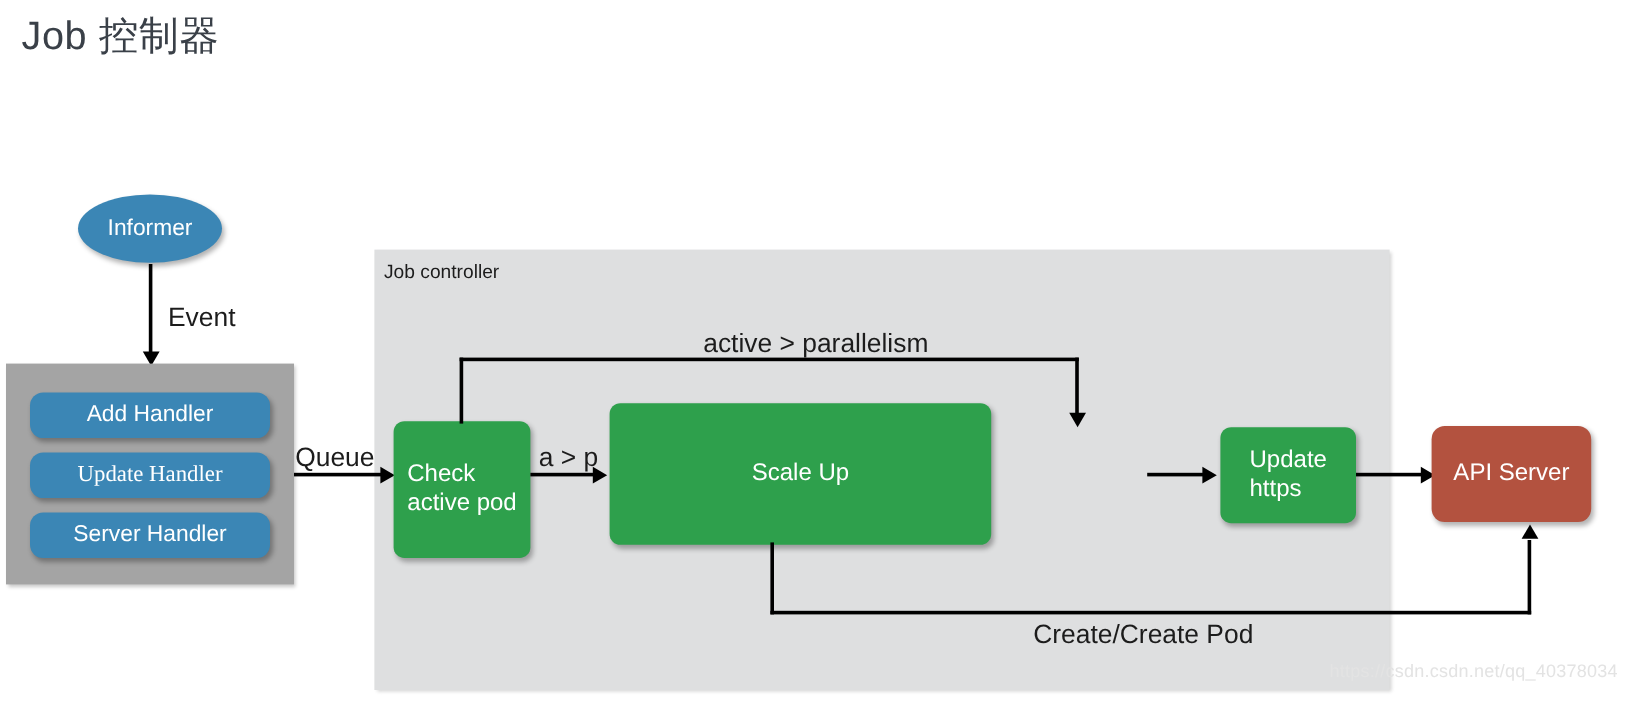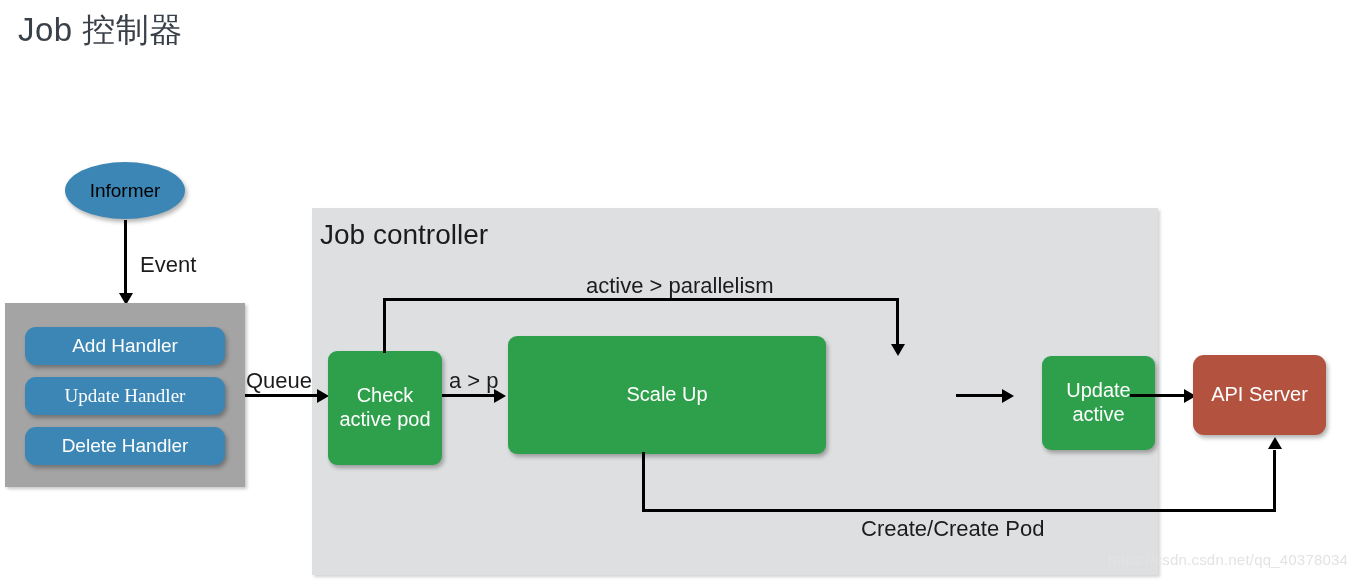--- a/index.html
+++ b/index.html
@@ -37,41 +37,41 @@
     top: 208px;
     width: 846px;
     height: 367px;
     background: #dedfe0;
     box-shadow: 2px 2px 3px rgba(0,0,0,0.18);
   }
   .controller-panel-label {
     position: absolute;
     left: 320px;
     top: 219px;
-    font-size: 28px;
+    font-size: 16px;
     color: #1c1c1c;
     white-space: nowrap;
   }
   .handler-panel {
     position: absolute;
     left: 5px;
     top: 303px;
     width: 240px;
     height: 184px;
     background: #a4a4a4;
     box-shadow: 2px 2px 3px rgba(0,0,0,0.22);
   }
 
   
   .node {
     position: absolute;
     display: flex;
     align-items: center;
     justify-content: center;
-    text-align: center;
+    text-align: left;
     color: #ffffff;
     font-size: 20px;
     line-height: 1.18;
     border-radius: 9px;
     box-shadow: 2px 3px 4px rgba(0,0,0,0.3);
     box-sizing: border-box;
     padding: 2px 6px;
   }
   .node.green { background: #2ea04c; }
   .node.red   { background: #b3523f; border-radius: 11px; }
@@ -80,21 +80,21 @@
     border-radius: 11px;
     font-size: 19px;
   }
 
   .ellipse {
     position: absolute;
     display: flex;
     align-items: center;
     justify-content: center;
     background: #3b86b5;
-    color: #000000;
+    color: #ffffff;
     font-size: 19px;
     border-radius: 50%;
     box-shadow: 2px 3px 4px rgba(0,0,0,0.3);
     text-align: right;
   }
 
   
   .ln {
     position: absolute;
     background: #000000;
@@ -160,21 +160,21 @@
 
   <div class="handler-panel"></div>
 
   <div class="node blue-pill" style="left:25px; top:327px; width:200px; height:38px;">
     <span>Add Handler</span>
   </div>
   <div class="node blue-pill" style="left:25px; top:377px; width:200px; height:38px;font-family:Liberation Serif, serif;">
     <span>Update Handler</span>
   </div>
   <div class="node blue-pill" style="left:25px; top:427px; width:200px; height:38px;">
-    <span>Delete Handler</span>
+    <span>Server Handler</span>
   </div>
 
   <div class="ln h" style="left:245px; top:394px; width:74px;"></div>
   <div class="arrowhead right" style="left:317px; top:389px;"></div>
   <div class="edge-label" style="left:246px; top:368px;">Queue</div>
 
   <div class="node green" style="left:328px; top:351px; width:114px; height:114px;">
     <span>
       <span>Check</span><br>
       <span>active pod</span>
@@ -192,24 +192,24 @@
   <div class="ln v" style="left:383px; top:298px; height:55px;"></div>
   <div class="ln h" style="left:383px; top:298px; width:516px;"></div>
   <div class="ln v" style="left:896px; top:298px; height:51px;"></div>
   <div class="arrowhead down" style="left:891px; top:344px;"></div>
   <div class="edge-label" style="left:542px; top:273px;margin-left:44px;">active &gt; parallelism</div>
 
 
   <div class="ln h" style="left:956px; top:394px; width:48px;"></div>
   <div class="arrowhead right" style="left:1002px; top:389px;"></div>
 
-  <div class="node green" style="left:1017px; top:356px; width:113px; height:94px;margin-left:25px;">
+  <div class="node green" style="left:1017px; top:356px; width:113px; height:80px;">
     <span>
       <span>Update</span><br>
-      <span>active</span>
+      <span>https</span>
     </span>
   </div>
 
   <div class="ln h" style="left:1130px; top:394px; width:56px;"></div>
   <div class="arrowhead right" style="left:1184px; top:389px;"></div>
 
   <div class="node red" style="left:1193px; top:355px; width:133px; height:80px;">
     <span>API Server</span>
   </div>
 

